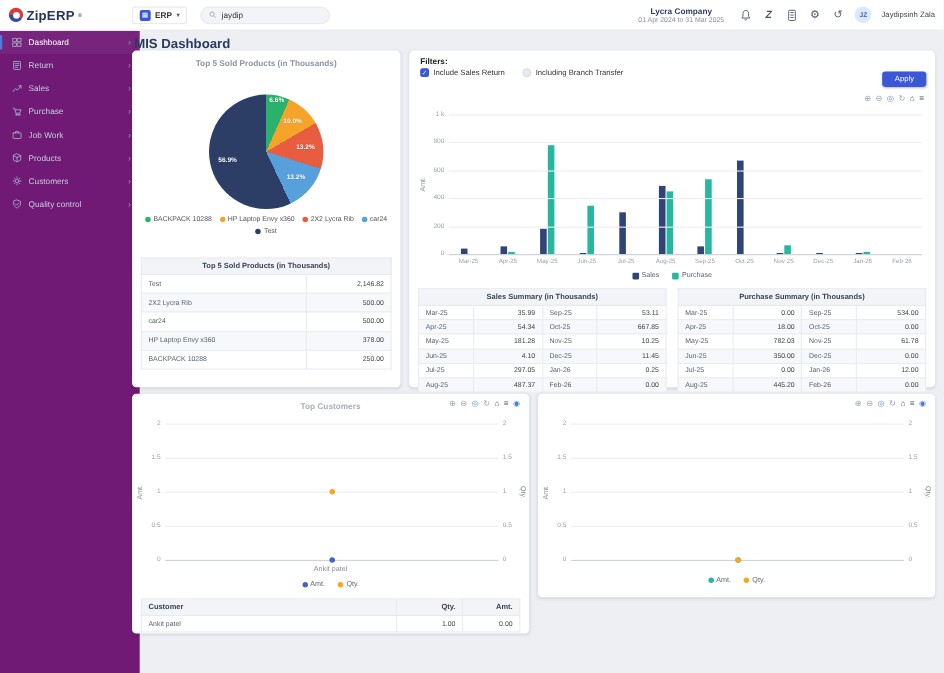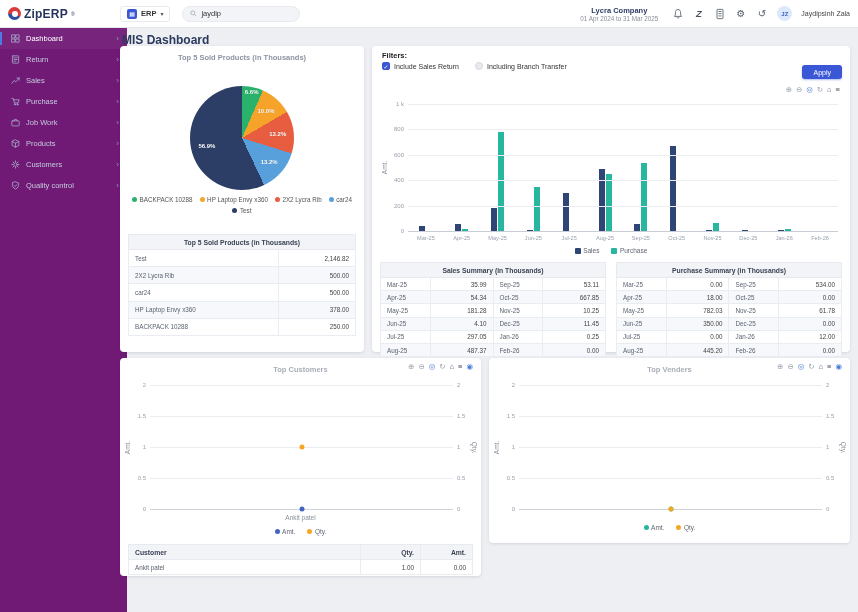--- a/index.html
+++ b/index.html
@@ -602,21 +602,20 @@
               <td>Ankit patel</td>
               <td class="num">1.00</td>
               <td class="num">0.00</td>
             </tr>
           </tbody>
       </table>
     </div>
   </div>
 
   <div class="card" id="card4">
-    <div class="chart-title">Top Venders</div>
     <div class="toolbar" id="c4-tools">
         <span class="tool">⊕</span>
         <span class="tool">⊖</span>
         <span class="tool t-blue">◎</span>
         <span class="tool">↻</span>
         <span class="tool t-dark">⌂</span>
         <span class="tool t-dark">≡</span>
         <span class="tool t-blue">◉</span>
       </div>
     <span class="ax-rot" id="c4-ylab-l">Amt.</span>

